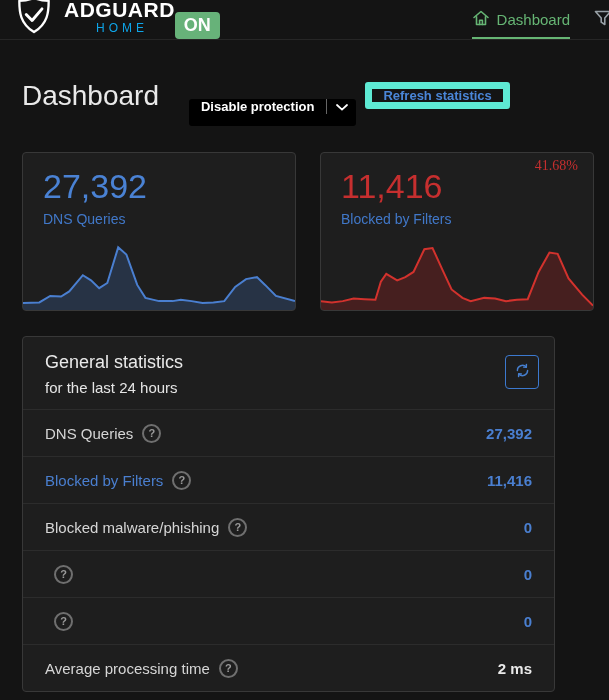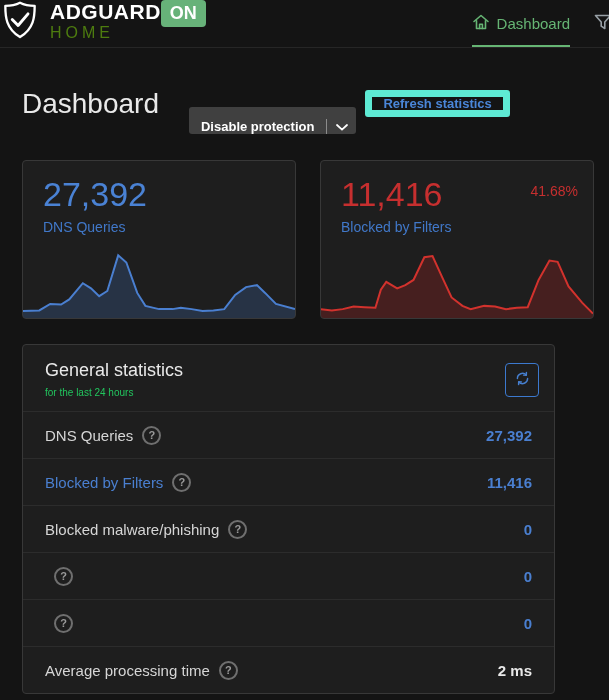--- a/index.html
+++ b/index.html
@@ -1,55 +1,55 @@
 <!DOCTYPE html>
 <html><head>
 <meta charset="utf-8">
 <style>
   * { margin:0; padding:0; box-sizing:border-box; }
   html,body { width:609px; height:700px; overflow:hidden; }
   body { background:#141414; font-family:"Liberation Sans", sans-serif; color:#d6d6d6; }
 
   
-  .navbar { height:48px; display:flex; align-items:flex-start; border-bottom:1px solid #262626; position:relative; }
+  .navbar { height:40px; display:flex; align-items:flex-end; padding-left:14px; border-bottom:1px solid #262626; position:relative; }
   .brand { display:flex; align-items:center; gap:10px; }
   .brand-shield { width:40px; height:40px; }
   .brand-text .brand-title { color:#ffffff; font-size:21px; font-weight:bold; letter-spacing:.5px; line-height:1.05; }
-  .brand-text .brand-sub { color:#4d7c0f; font-size:16px; letter-spacing:4px; line-height:1.2; }
+  .brand-text .brand-sub { color:#0ea5e9; font-size:12px; letter-spacing:4px; line-height:1.2;margin-left:32px; }
   .on-badge { background:#67b279; color:#fff; font-weight:bold; font-size:18px; padding:3px 9px; border-radius:4px; }
   .nav { margin-left:auto; margin-right:-10px; display:flex; align-items:stretch; gap:24px; height:100%; }
   .nav-item { display:flex; align-items:center; gap:7px; color:#98a0a6; font-size:15px; position:relative; cursor:pointer; text-decoration:none; }
   .nav-item.active { color:#66b574; }
   .nav-item.active::after { content:""; position:absolute; left:0; right:0; bottom:0; height:2px; background:#66b574; }
 
   
   .main { padding:0 15px 0 22px; }
   .page-header { display:flex; align-items:center; margin-top:25px; }
   .page-title { font-size:28px; font-weight:400; color:#e9e9e9; margin-right:30px; }
-  .btn-split { display:flex; align-items:flex-end; background:#404040; border-radius:3px; height:27px; cursor:pointer; border:none; padding:0;margin-top:34px; }
+  .btn-split { display:flex; align-items:flex-start; background:#000000; border-radius:3px; height:27px; cursor:pointer; border:none; padding:0;margin-top:34px; }
   .btn-split .btn-main { display:flex; align-items:center; padding:0 12px; color:#fff; font-weight:bold; font-size:13px; }
   .btn-split .btn-caret { width:30px; display:flex; align-items:center; justify-content:center; border-left:1px solid rgba(255,255,255,.4); }
   .btn-outline { height:27px; margin-left:9px; display:flex; align-items:center; padding:0 11px; background:transparent; border:7px solid #5eead4; border-radius:3px; color:#4a86d8; font-weight:bold; font-size:13px; font-family:inherit; cursor:pointer; }
 
   
   .cards-row { display:flex; gap:24px; margin-top:26px; }
   .stat-card { width:274px; height:159px; background:#1e1e1e; border:1px solid #383838; border-radius:4px; position:relative; overflow:hidden; }
   .stat-value { font-size:34px; margin:14px 0 0 20px; line-height:1.15; }
   .stat-value.blue { color:#4a82d4; }
   .stat-value.red  { color:#c62f2f; }
   .stat-label { font-size:14px; margin:5px 0 0 20px; color:#4178c9; cursor:pointer; }
-  .stat-percent { position:absolute; top:22px; right:15px; font-size:14px; color:#c62f2f; }
+  .stat-percent { position:absolute; top:5px; right:15px; font-size:14px; color:#c62f2f;font-family:Liberation Serif, serif; }
   .stat-chart { position:absolute; left:0; right:0; bottom:0; height:72px; }
   .stat-chart svg { display:block; }
 
   
   .gen-card { margin-top:25px; width:533px; background:#1e1e1e; border:1px solid #383838; border-radius:4px; }
   .gen-header { display:flex; align-items:flex-start; padding:15px 15px 13px 22px; }
   .gen-title { font-size:18px; color:#e9e9e9; font-weight:400; }
-  .gen-subtitle { font-size:10px; color:#22c55e; margin-top:6px; }
+  .gen-subtitle { font-size:15px; color:#e5e5e5; margin-top:6px; }
   .gen-refresh { margin-left:auto; width:34px; height:34px; background:transparent; border:1px solid #3c79cf; border-radius:4px; display:flex; align-items:center; justify-content:center; cursor:pointer; margin-top:3px; }
   .gen-row { display:flex; align-items:center; height:47px; padding:0 22px; border-top:1px solid #2c2c2c; }
   .row-label { font-size:15px; color:#d6d6d6; }
   .row-label.link { color:#4a7fd0; cursor:pointer; }
   .help-badge { width:19px; height:19px; border:2px solid #6f6f6f; border-radius:50%; color:#9a9a9a; font-size:11px; font-weight:bold; display:flex; align-items:center; justify-content:center; margin-left:9px; flex:none; cursor:default; }
   .row-value { margin-left:auto; font-size:15px; font-weight:bold; color:#4a7fd0; }
   .row-value.white { color:#e9e9e9; }
 </style>
 </head>
 <body>

